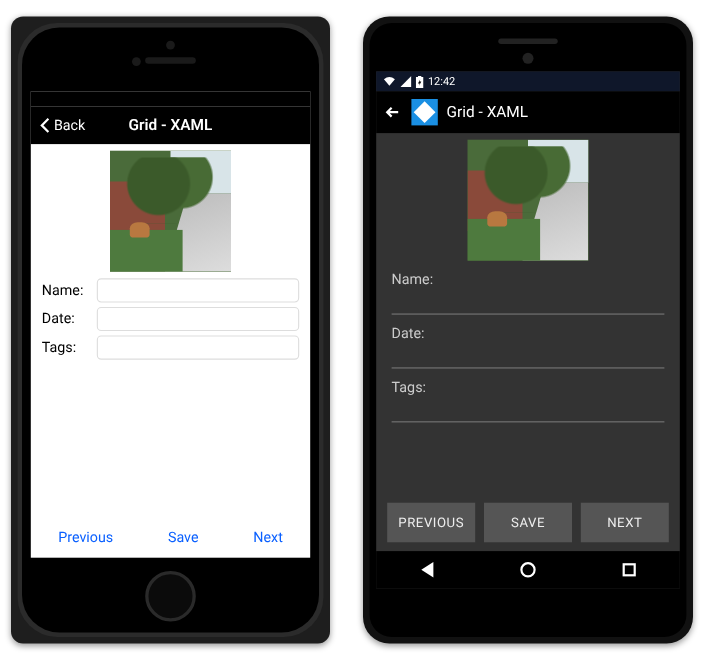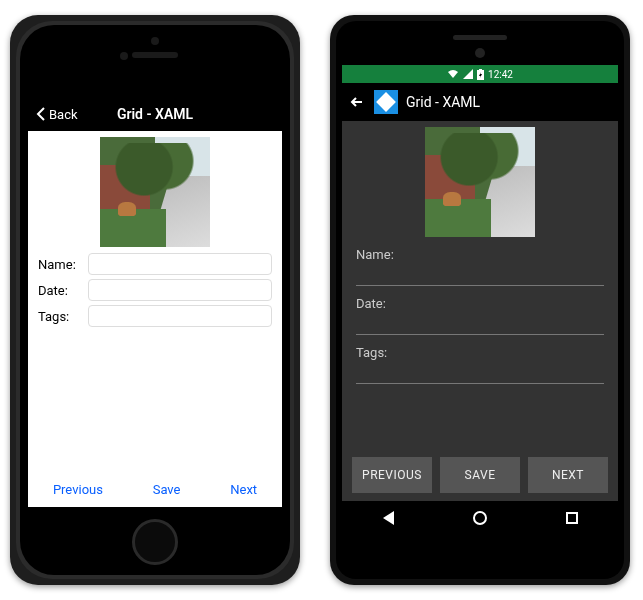--- a/index.html
+++ b/index.html
@@ -1,21 +1,21 @@
 <!DOCTYPE html>
 <html><head>
 <meta charset="utf-8">
 <style>
   * { box-sizing: border-box; margin: 0; padding: 0; font-family: -apple-system, "Segoe UI", Roboto, Helvetica, Arial, sans-serif; }
   body { background: #fff; width: 643px; height: 600px; display: flex; gap: 30px; padding: 15px 10px; }
 
   
   .iphone {
     width: 290px; height: 570px; background: #1e1e1e;
-    border-radius: 28px; padding: 6px; position: relative;
+    border-radius: 11px; padding: 6px; position: relative;
     box-shadow: 0 2px 6px rgba(0,0,0,.4);
   }
   .iphone-inner { width:100%; height:100%; background:#2b2b2b; border-radius:36px; padding:4px; }
   .iphone-body { width:100%; height:100%; background:#000; border-radius:34px; position:relative; overflow:hidden; }
   .iphone-top { height:60px; display:flex; justify-content:center; align-items:center; gap:10px; }
   .iphone-speaker { width:46px; height:6px; background:#1a1a1a; border-radius:3px; }
   .iphone-camera { width:8px; height:8px; background:#1a1a1a; border-radius:50%; position:absolute; top:27px; left:100px; }
   .iphone-sensor { width:8px; height:8px; background:#1a1a1a; border-radius:50%; position:absolute; top:12px; left:50%; transform:translateX(-50%);}
   .iphone-screen { position:absolute; top:58px; left:8px; right:8px; bottom:68px; background:#fff; }
   .iphone-home { width:46px; height:46px; border:3px solid #2a2a2a; border-radius:50%; position:absolute; bottom:10px; left:50%; transform:translateX(-50%); background:#0b0b0b;}
@@ -40,21 +40,21 @@
 
   
   .android {
     width:300px; height:570px; background:#111; border-radius:24px; padding:6px;
     box-shadow: 0 2px 6px rgba(0,0,0,.4); position:relative;
   }
   .android-inner { width:100%; height:100%; background:#000; border-radius:20px; position:relative; overflow:hidden;}
   .android-speaker { position:absolute; top:14px; left:50%; transform:translateX(-50%); width:54px; height:5px; background:#222; border-radius:3px;}
   .android-cam { position:absolute; top:27px; left:50%; transform:translateX(-50%); width:10px; height:10px; background:#222; border-radius:50%;}
   .android-screen { position:absolute; top:44px; left:6px; right:6px; bottom:44px; background:#333; display:flex; flex-direction:column;}
-  .and-status { height:18px; background:#15803d; color:#fff; font-size:10px; display:flex; justify-content:center; align-items:center; padding:0 6px; gap:4px;}
+  .and-status { height:18px; background:#0f172a; color:#fff; font-size:10px; display:flex; justify-content:flex-start; align-items:center; padding:0 6px; gap:4px;}
   .and-nav { height:38px; background:#000; display:flex; align-items:center; color:#fff; padding:0 6px; gap:8px; font-size:14px;}
   .and-back-arrow { width:18px; height:18px; display:flex; align-items:center; justify-content:center; cursor:pointer;}
   .and-logo { width:24px; height:24px; background:#1a8fe3; display:flex; align-items:center; justify-content:center; }
   .and-logo-inner { width:14px; height:14px; background:#fff; transform:rotate(45deg);}
   .and-content { flex:1; padding:6px 14px 0; position:relative; color:#fff;}
   .and-image-wrap { display:flex; justify-content:center; margin-bottom:10px;}
   .and-row { margin:10px 0;}
   .and-label { font-size:13px; color:#ccc; }
   .and-input { width:100%; border:none; border-bottom:1px solid #777; background:transparent; color:#fff; font-size:13px; height:22px; margin-top:2px; outline:none;}
   .and-buttons { position:absolute; bottom:8px; left:10px; right:10px; display:flex; gap:8px;}

